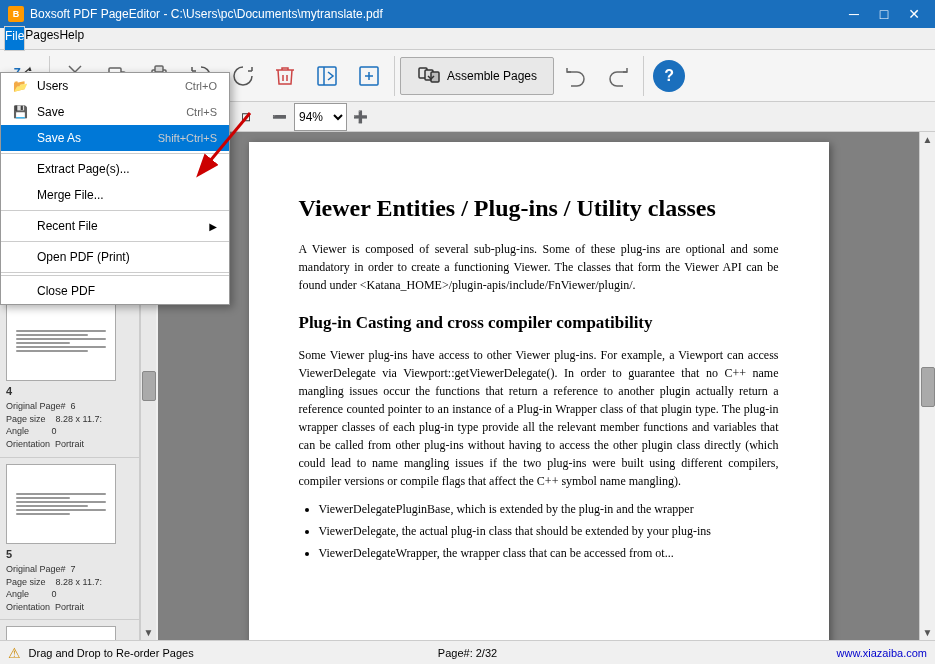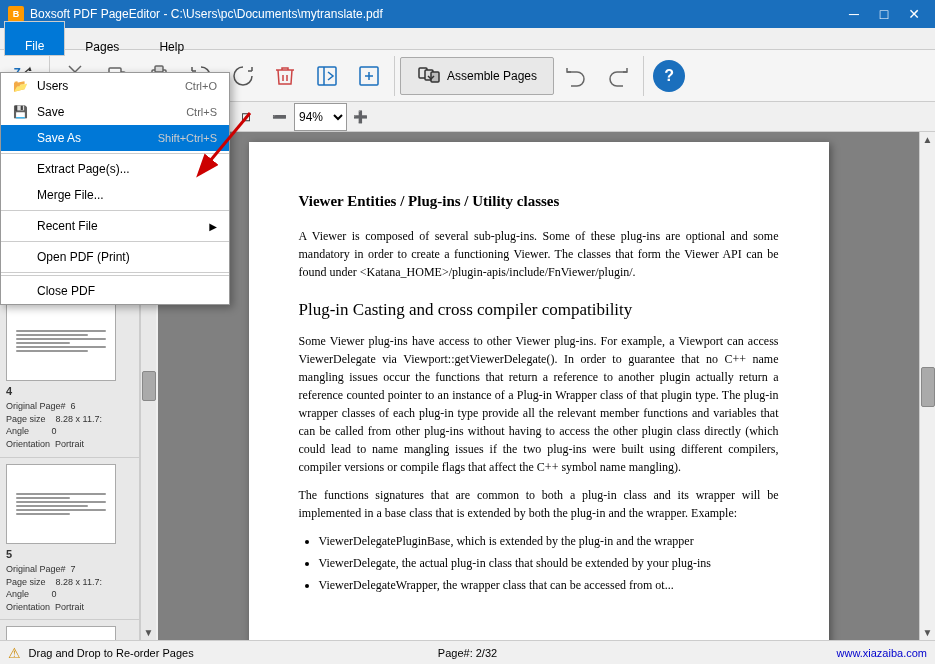--- a/index.html
+++ b/index.html
@@ -24,26 +24,26 @@
     
     .menu-bar {
       background: #f0f0f0;
       height: 22px;
       display: flex;
       align-items: center;
       border-bottom: 1px solid #ccc;
       padding: 0 4px;
     }
     .menu-item {
-      padding: 2px 20px;
+      padding: 2px 0;
       cursor: pointer;
       font-size: 12px;
-      height: 35px;
-      display: flex;
-      align-items: flex-end;
+      height: 25px;
+      display: flex;
+      align-items: flex-start;
     }
     .menu-item:hover, .menu-item.active { background: #0078d7; color: white; }
 
     
     .toolbar {
       background: #f5f5f5;
       height: 52px;
       border-bottom: 1px solid #ccc;
       display: flex;
       align-items: center;
@@ -206,22 +206,22 @@
     .pdf-page {
       background: white;
       width: 580px;
       min-height: 760px;
       padding: 40px 50px;
       box-shadow: 2px 2px 8px rgba(0,0,0,0.4);
       font-family: 'Times New Roman', serif;
       font-size: 13px;
       line-height: 1.5;
     }
-    .pdf-h1 { font-size: 15px; font-weight: bold; margin-bottom: 14px; margin-top: 8px; }
-    .pdf-h2 { font-size: 17px; font-weight: normal; margin-bottom: 10px; margin-top: 16px; }
+    .pdf-h1 { font-size: 24px; font-weight: bold; margin-bottom: 14px; margin-top: 8px; }
+    .pdf-h2 { font-size: 17px; font-weight: bold; margin-bottom: 10px; margin-top: 16px; }
     .pdf-p { margin-bottom: 10px; text-align: justify; font-size: 12px; }
     .pdf-ul { margin-left: 20px; margin-bottom: 10px; }
     .pdf-ul li { font-size: 12px; margin-bottom: 4px; }
 
     
     .status-bar {
       position: absolute;
       bottom: 0;
       left: 0;
       right: 0;
@@ -536,21 +536,20 @@
       <div style="font-size:10px; color:#555; cursor:pointer;">▼</div>
     </div>
   </div>
 
   <div class="content-area">
     <div class="pdf-page">
       <h1 class="pdf-h1">Viewer Entities / Plug-ins / Utility classes</h1>
       <p class="pdf-p">A Viewer is composed of several sub-plug-ins. Some of these plug-ins are optional and some mandatory in order to create a functioning Viewer. The classes that form the Viewer API can be found under &lt;Katana_HOME&gt;/plugin-apis/include/FnViewer/plugin/.</p>
       <h2 class="pdf-h2">Plug-in Casting and cross compiler compatibility</h2>
       <p class="pdf-p">Some Viewer plug-ins have access to other Viewer plug-ins. For example, a Viewport can access ViewerDelegate via Viewport::getViewerDelegate(). In order to guarantee that no C++ name mangling issues occur the functions that return a reference to another plugin actually return a reference counted pointer to an instance of a Plug-in Wrapper class of that plugin type. The plug-in wrapper classes of each plug-in type provide all the relevant member functions and variables that can be called from other plug-ins without having to access the other plugin class directly (which could lead to name mangling issues if the two plug-ins were built using different compilers, compiler versions or compile flags that affect the C++ symbol name mangling).</p>
-      <p class="pdf-p">The functions signatures that are common to both a plug-in class and its wrapper will be implemented in a base class that is extended by both the plug-in and the wrapper. Example:</p>
       <ul class="pdf-ul">
         <li>ViewerDelegatePluginBase, which is extended by the plug-in and the wrapper</li>
         <li>ViewerDelegate, the actual plug-in class that should be extended by your plug-ins</li>
         <li>ViewerDelegateWrapper, the wrapper class that can be accessed from ot...</li>
       </ul>
     </div>
   </div>
 
   <div style="width:16px; background:#f0f0f0; border-left:1px solid #ccc; display:flex; flex-direction:column; align-items:center; justify-content:space-between; padding:2px 0;">
     <div style="font-size:10px; color:#555; cursor:pointer;">▲</div>

